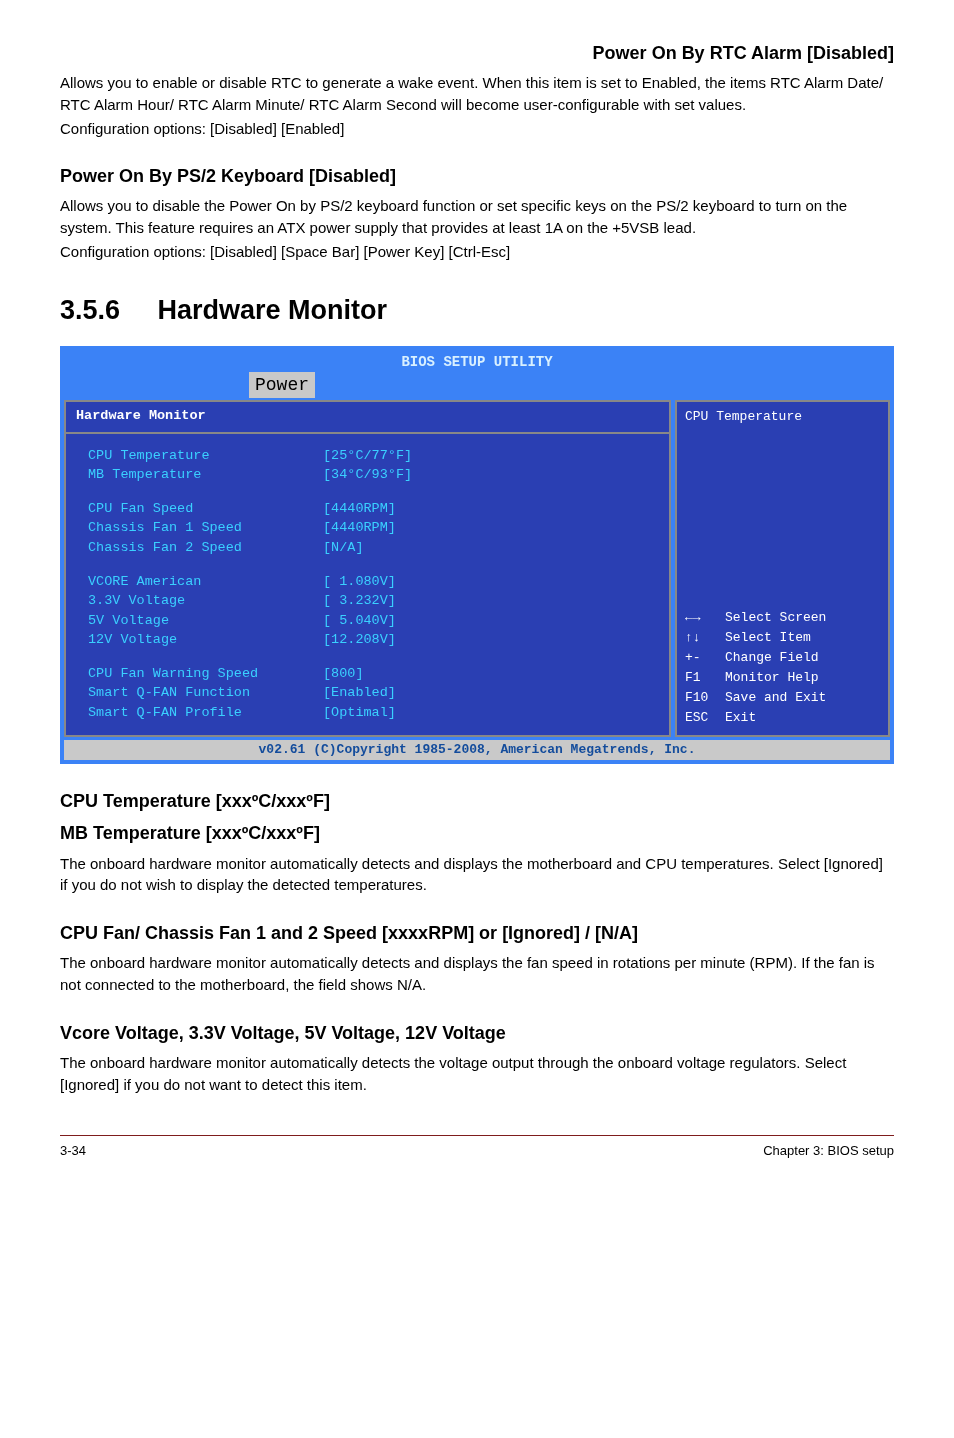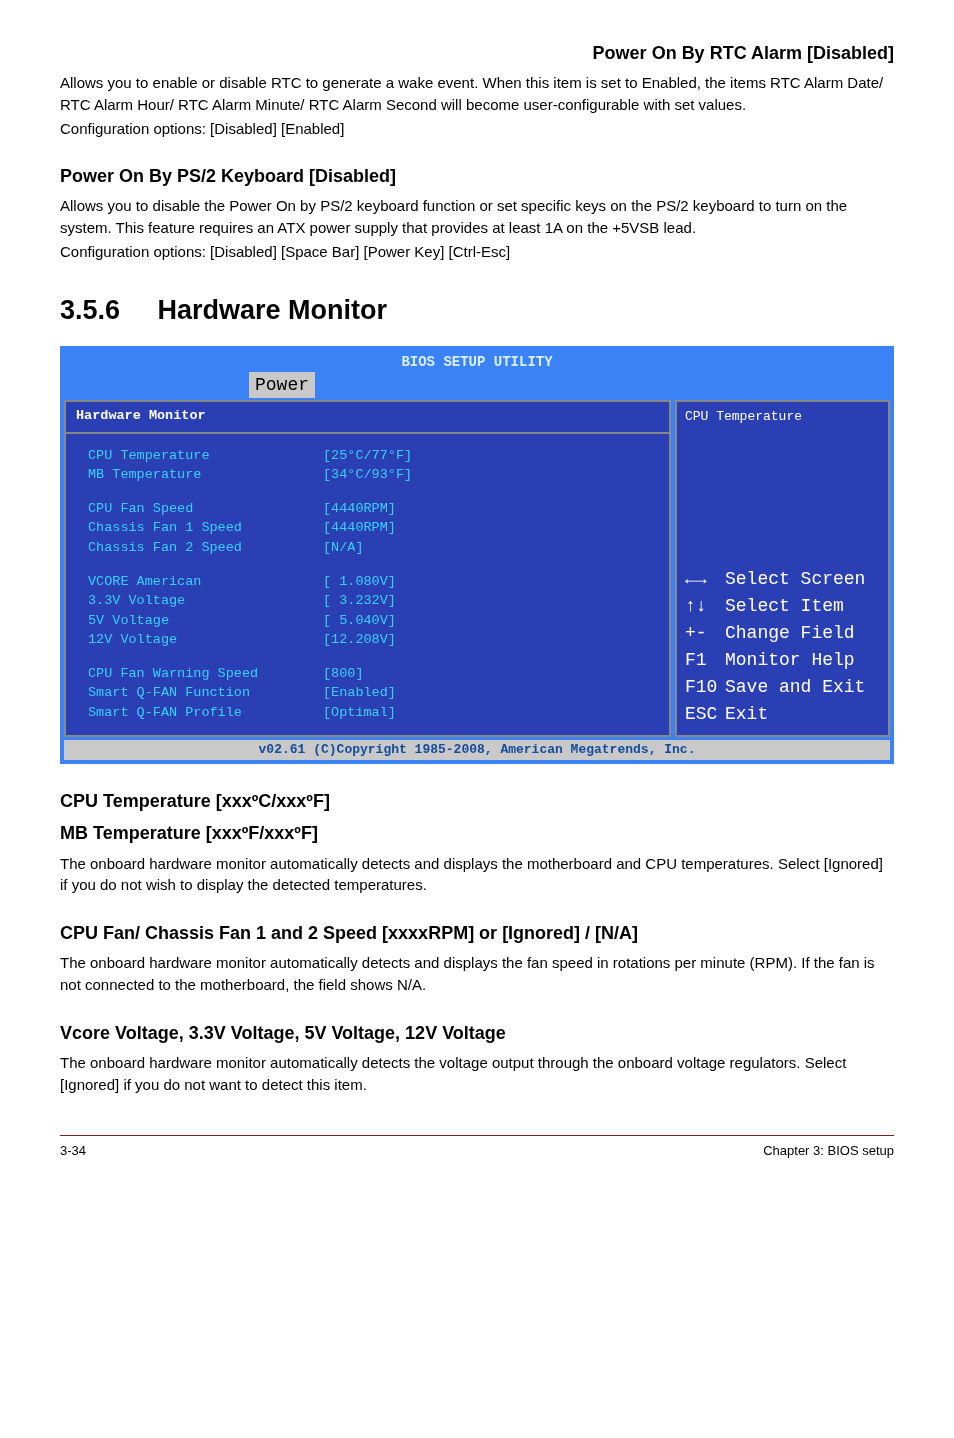--- a/index.html
+++ b/index.html
@@ -98,21 +98,21 @@
     background: #2a3fb3;
     border: 2px solid #888;
     font-family: "Courier New", monospace;
     font-size: 13px;
     color:#fff;
     padding: 6px 8px 6px 8px;
     display:flex;
     flex-direction: column;
   }
   .bios-right-top { flex:1; }
-  .help-row { display:flex; color:#fff; font-size:18px; margin-bottom:1px;}
+  .help-row { display:flex; color:#fff; font-size:13px; margin-bottom:1px;}
   .help-key { width: 40px;}
   .arrow-lr::before { content:"\2190\2192"; font-weight:bold;}
   .arrow-ud::before { content:"\2191\2193"; font-weight:bold;}
   .bios-footer {
     text-align:center;
     font-family: "Courier New", monospace;
     background:#c9c9c9;
     color:#134c9c;
     font-size:13px;
     font-weight:bold;
@@ -241,21 +241,21 @@
               <span>Exit</span>
             </div>
           </div>
       </div>
     </div>
     <div class="bios-footer">v02.61 (C)Copyright 1985-2008, American Megatrends, Inc.</div>
   </div>
 
   <div class="block">
     <h2 class="section-head">CPU Temperature [xxxºC/xxxºF]</h2>
-    <h2 class="section-head" style="margin-top:0">MB Temperature [xxxºF/xxxºF]</h2>
+    <h2 class="section-head" style="margin-top:0">MB Temperature [xxxºC/xxxºF]</h2>
     <p class="body">The onboard hardware monitor automatically detects and displays the motherboard and CPU temperatures. Select [Ignored] if you do not wish to display the detected temperatures.</p>
   </div>
 
   <div class="block">
     <h2 class="section-head">CPU Fan/ Chassis Fan 1 and 2 Speed [xxxxRPM] or [Ignored] / [N/A]</h2>
     <p class="body">The onboard hardware monitor automatically detects and displays the fan speed in rotations per minute (RPM). If the fan is not connected to the motherboard, the field shows N/A.</p>
   </div>
 
   <div class="block">
     <h2 class="section-head">Vcore Voltage, 3.3V Voltage, 5V Voltage, 12V Voltage</h2>

